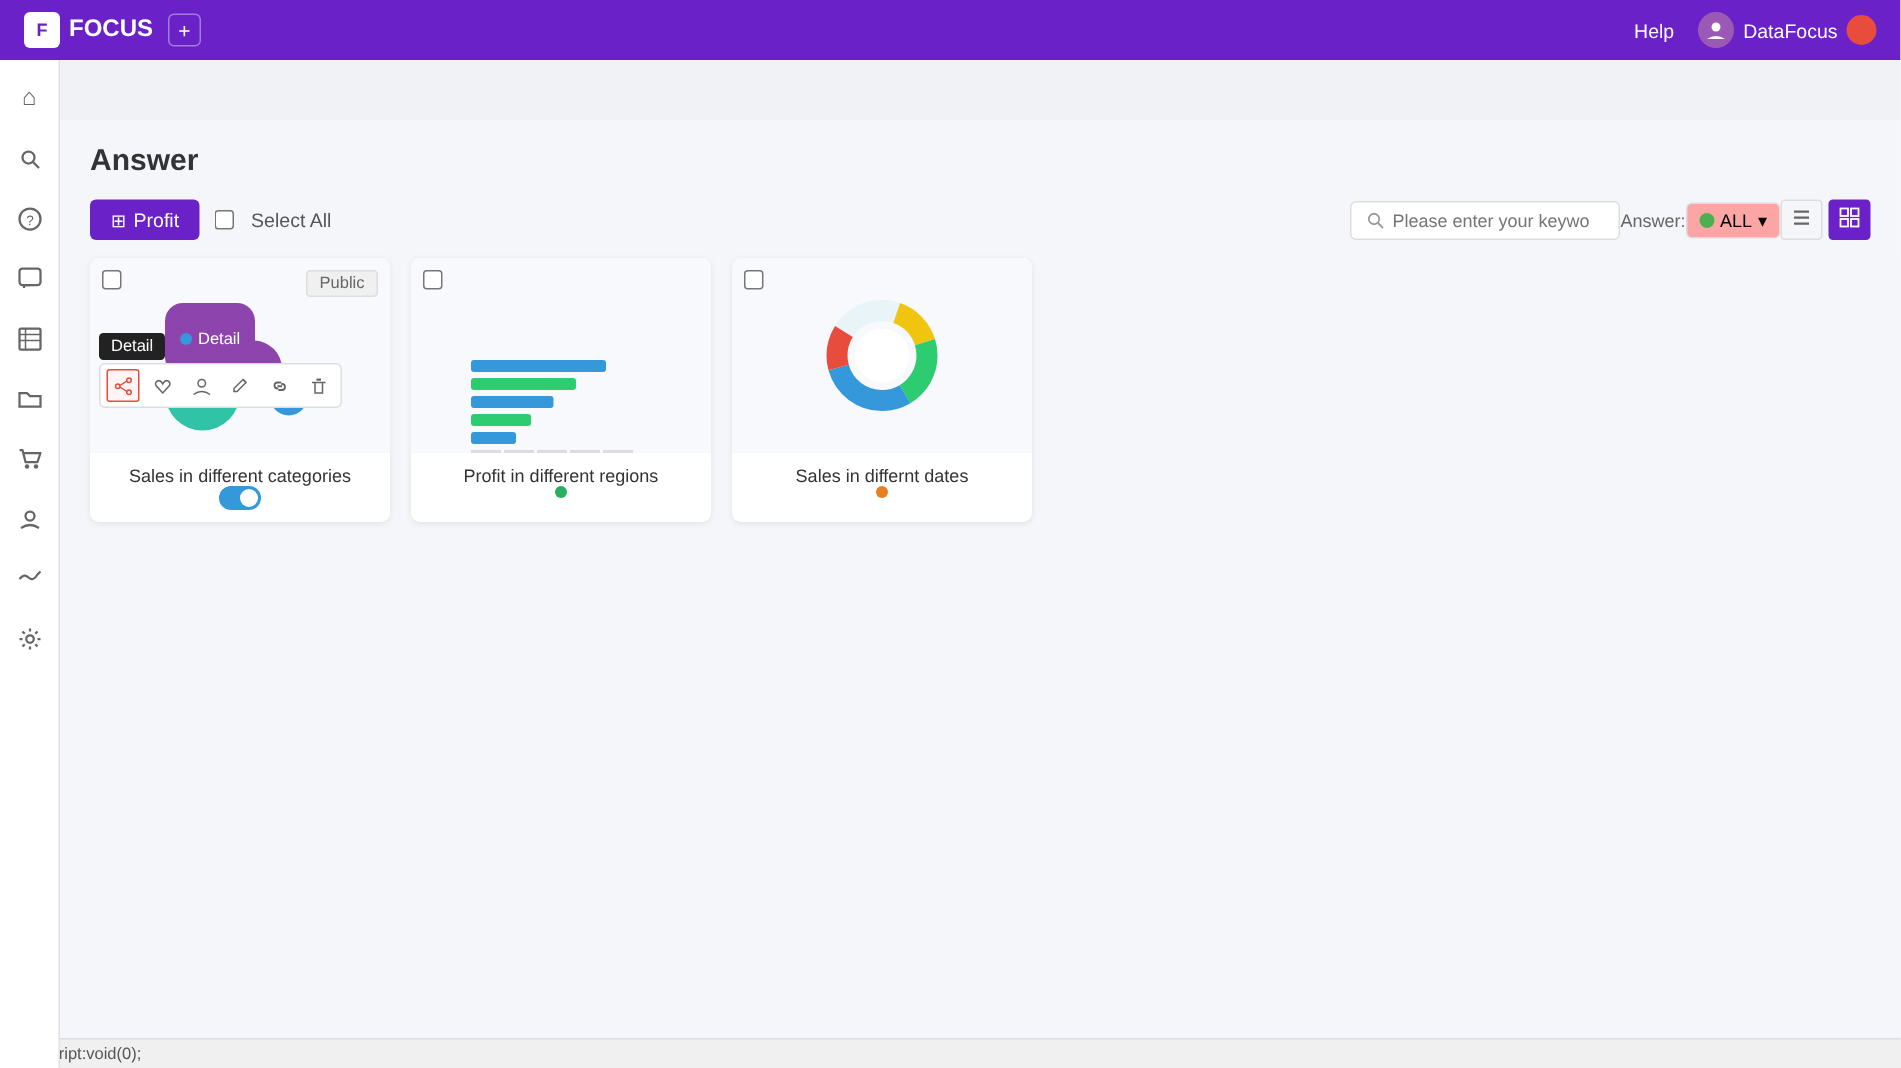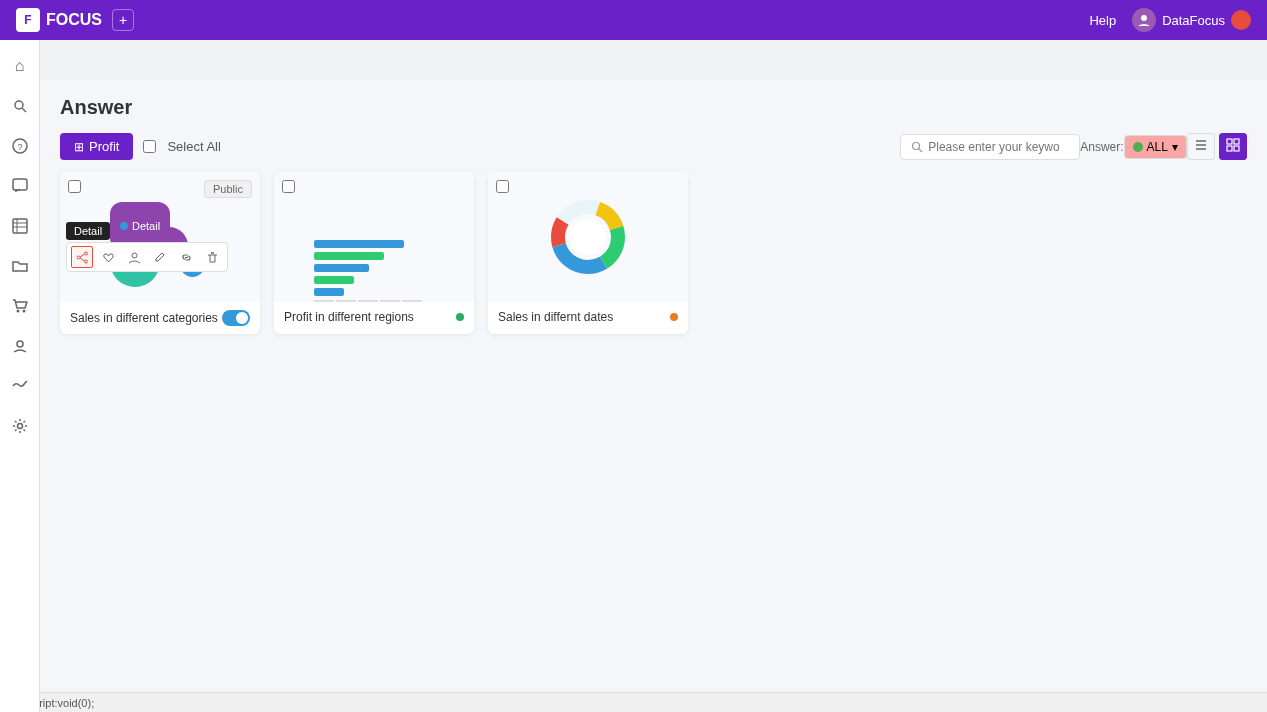--- a/index.html
+++ b/index.html
@@ -129,20 +129,21 @@
       display: flex;
       align-items: flex-end;
       justify-content: center;
       position: relative;
     }
     .card-footer {
       padding: 8px 10px;
       display: flex;
       align-items: center;
       justify-content: space-between;
+      flex-direction: column;
     }
     .card-title { font-size: 12px; color: #333; flex: 1; }
     .card-dot { width: 8px; height: 8px; border-radius: 50%; }
     .dot-green { background: #27ae60; }
     .dot-orange { background: #e67e22; }
 
     
     .card-1-preview {
       position: relative;
     }

